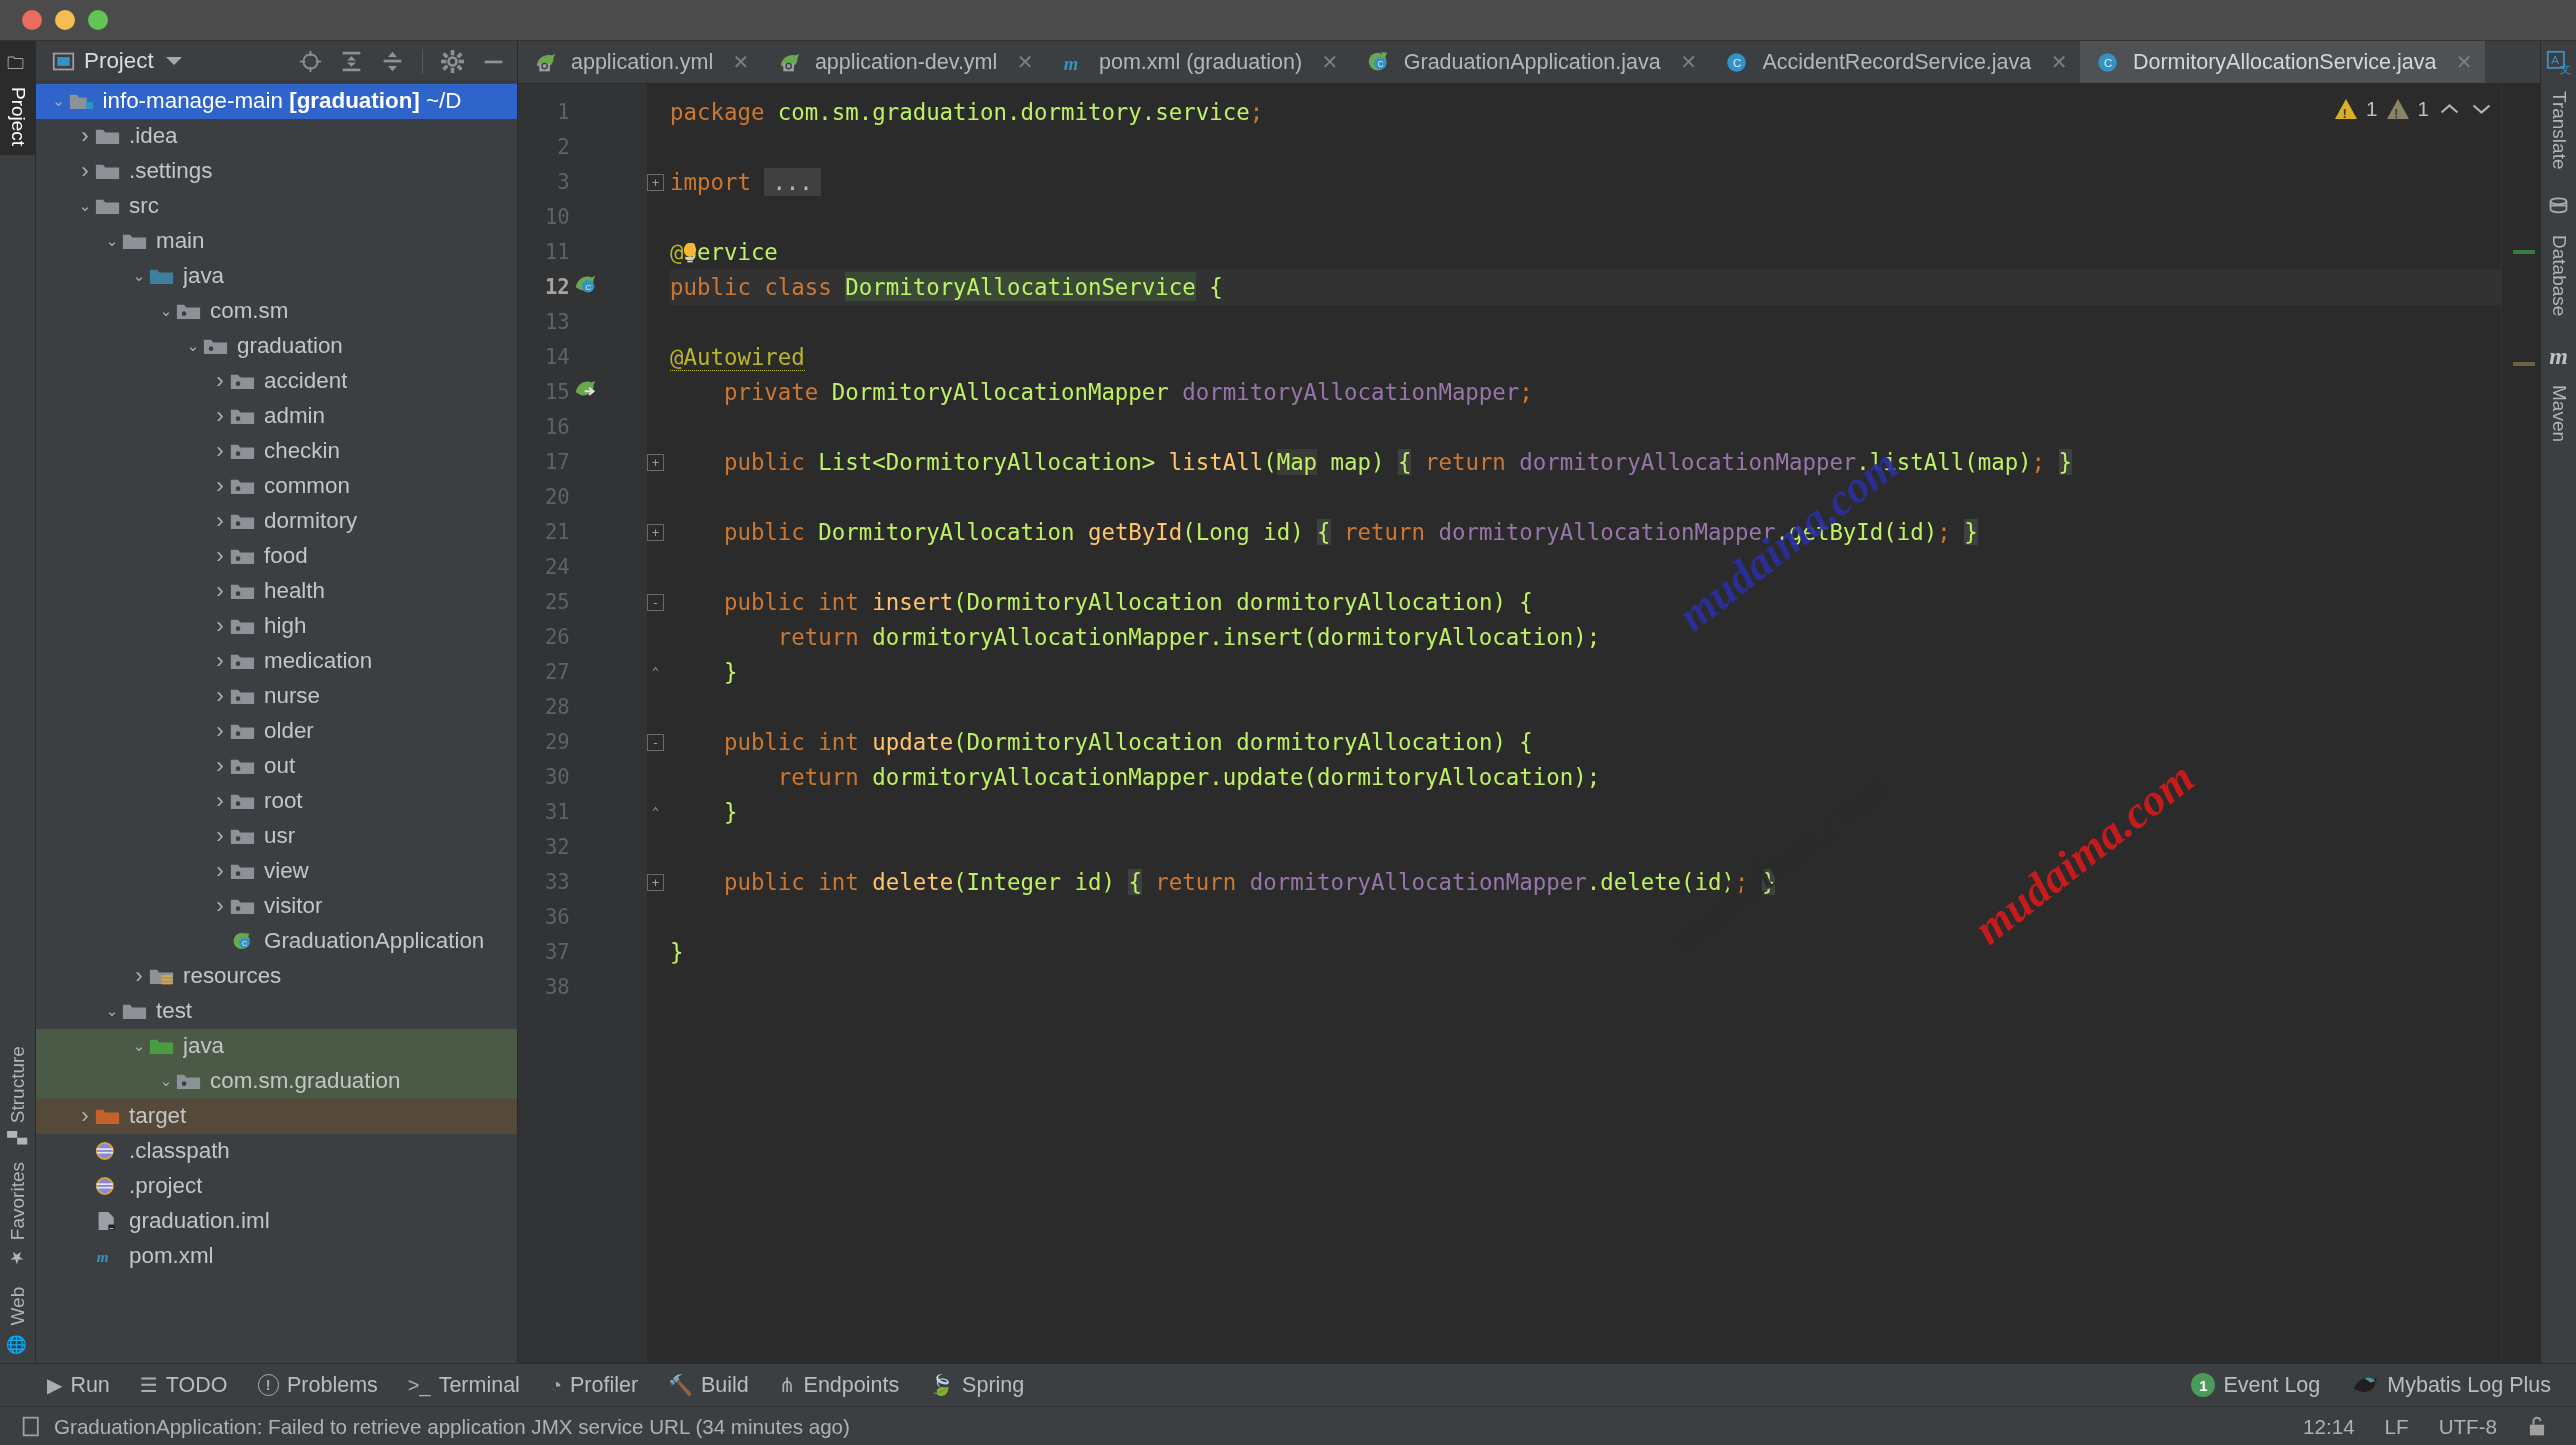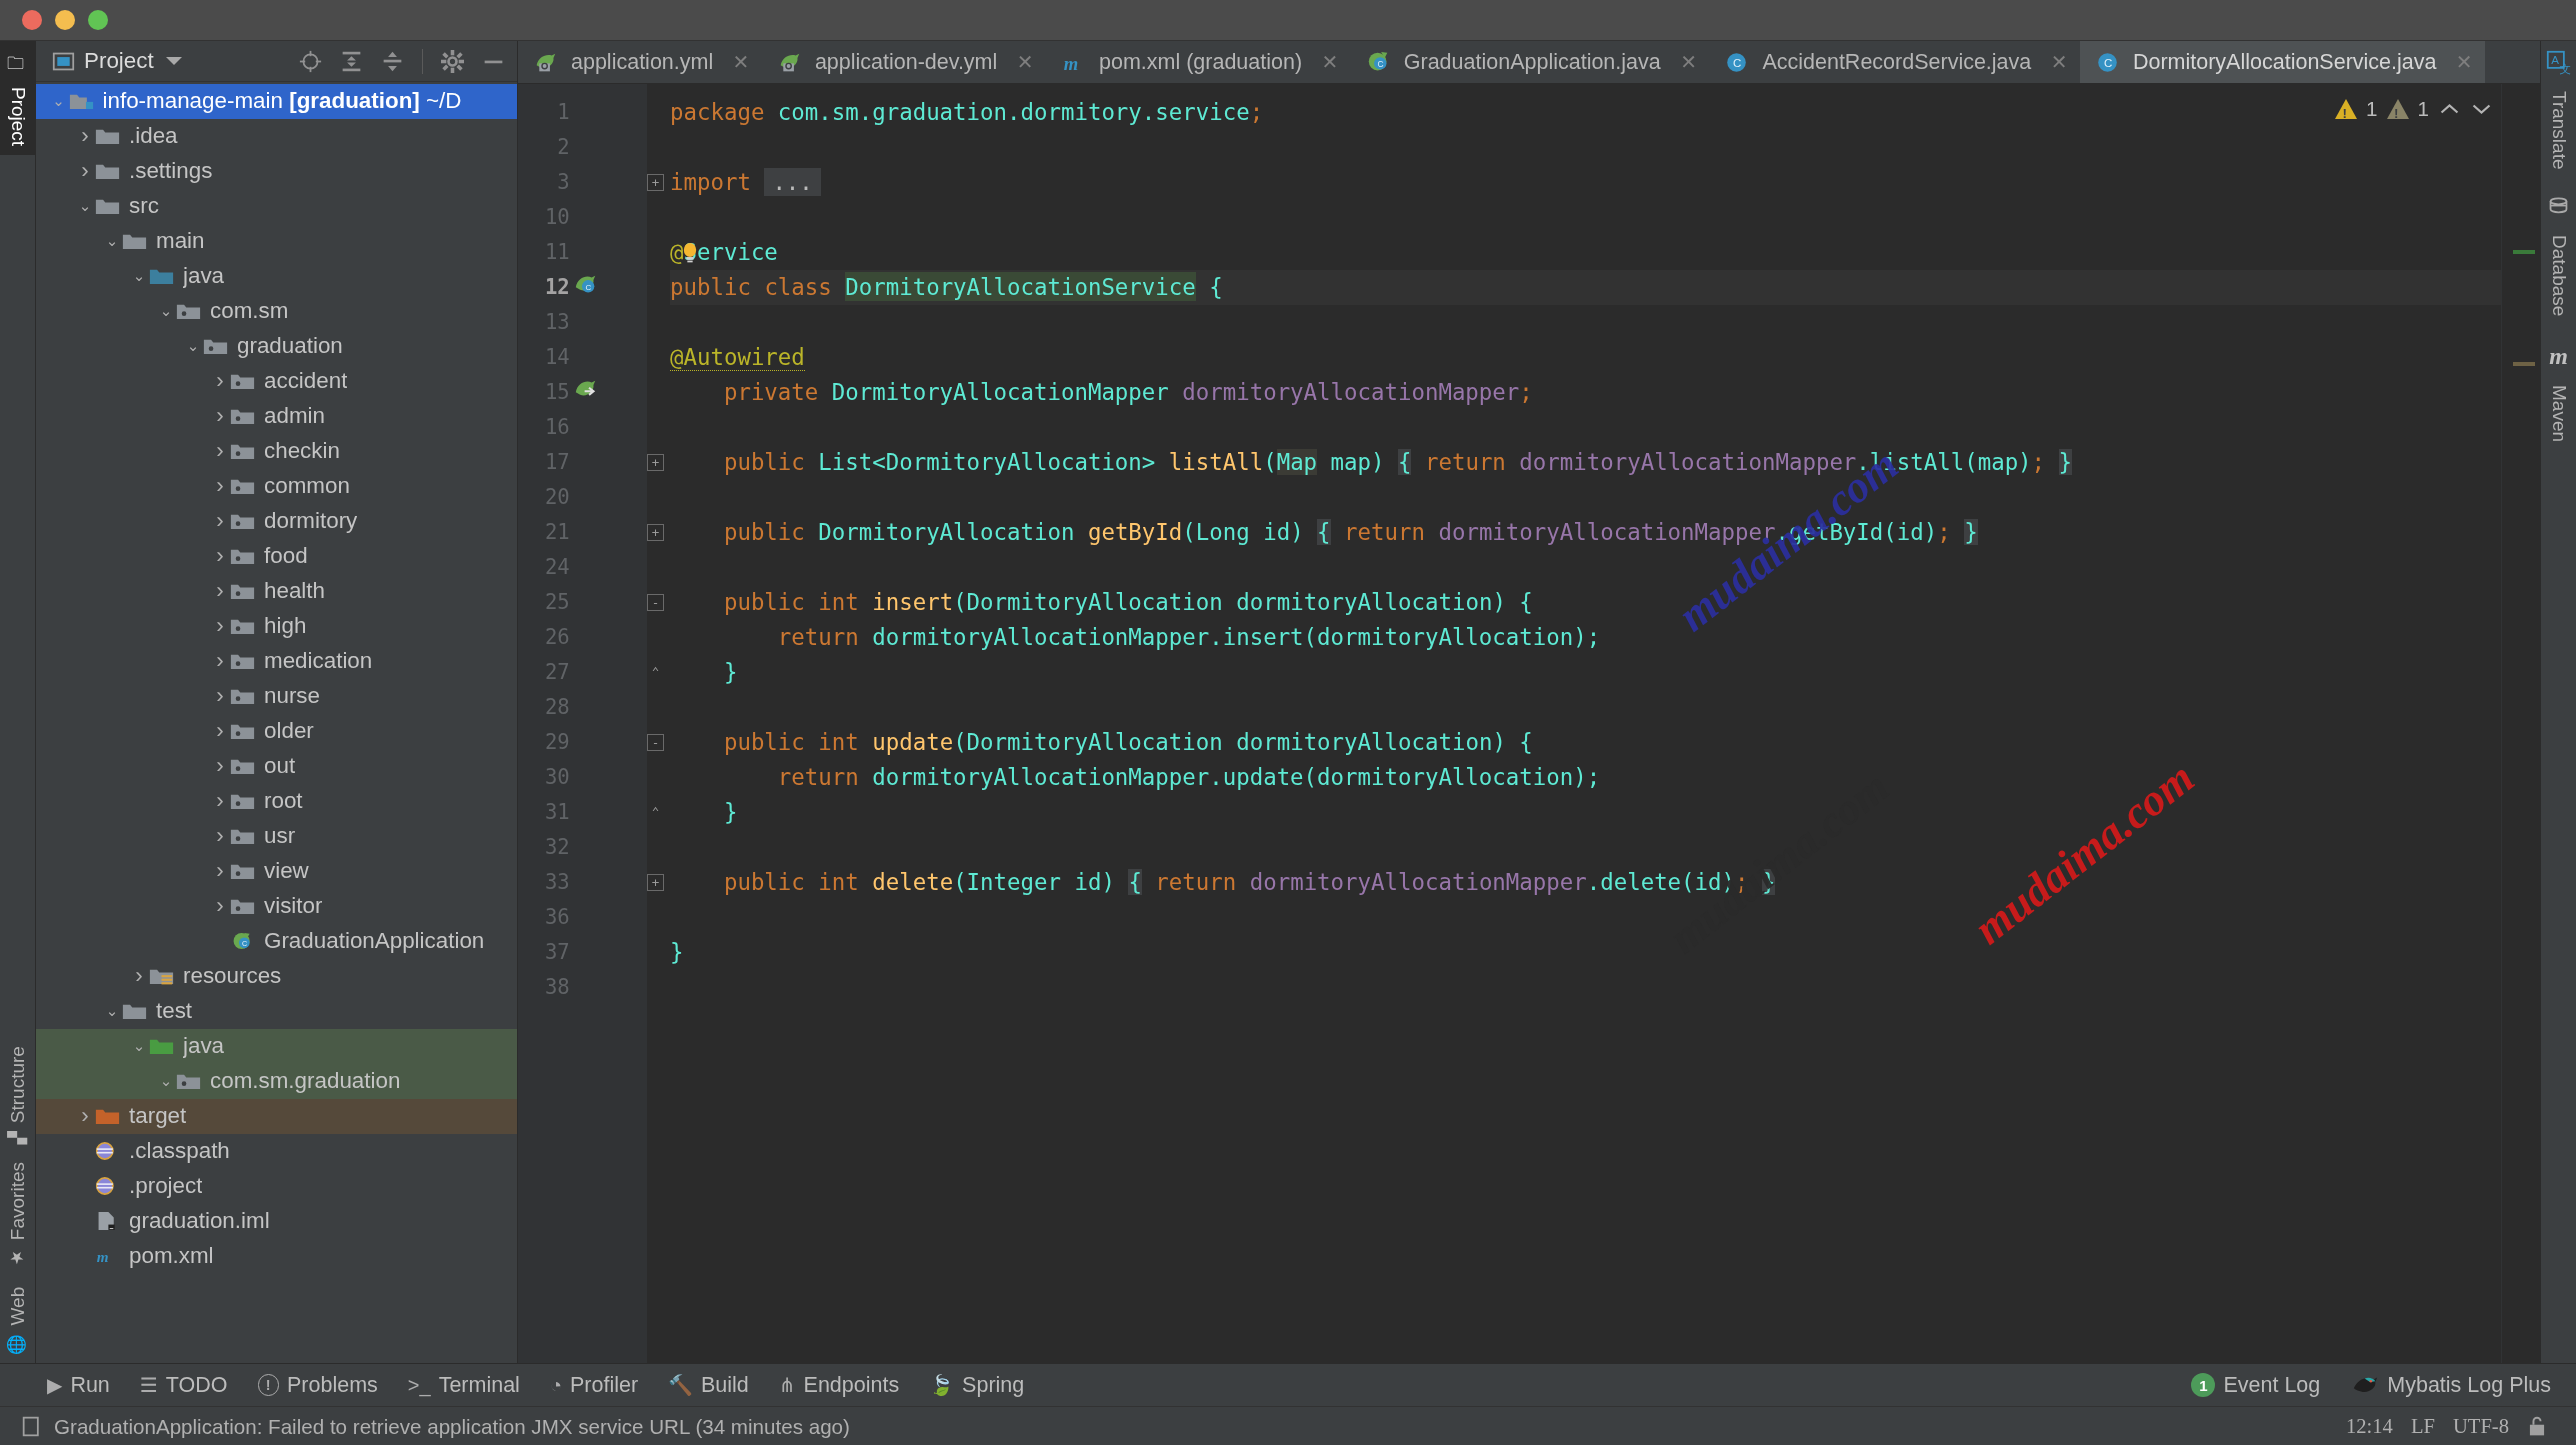--- a/index.html
+++ b/index.html
@@ -107,21 +107,21 @@
     position:relative; margin-left:30px; padding-left:23px;
     font-family:"DejaVu Sans Mono", monospace; font-size:22.4px; line-height:35px;
     white-space:pre;
   }
   .cl { height:35px; position:relative; }
   .cl.hl { background:#323232; }
   .fold { position:absolute; left:-23px; top:9px; width:17px; height:17px; border:0.9px solid #6a6a6a; color:#9a9a9a;
           font-size:12.5px; line-height:15px; text-align:center; font-family:"DejaVu Sans Mono", monospace; }
 
   .kw   { color:#cc7832; }
-  .txt  { color:#5eead4; }
+  .txt  { color:#bef264; }
   .fld  { color:#9876aa; }
   .mth  { color:#ffc66d; }
   .ann  { color:#bbb529; }
   .sem  { color:#cc7832; }
   .hlbox{ background:#3b3b35; }
   .greybox{ background:#3e4042; }
   .selbox{ background:#3a4a36; }
   .wavy { border-bottom:1.8px dotted #bbb529; }
 
   .rightgut {
@@ -158,21 +158,21 @@
   .tw .gi { font-size:20px; opacity:.88; }
   .toolbar2 .right { margin-left:auto; display:flex; align-items:center; gap:32px; padding-right:25px; }
   .badge1 {
     width:24px;height:24px;border-radius:50%;background:#4d9b5a;color:#fff;
     font-size:15px; display:flex;align-items:center;justify-content:center; font-weight:bold;
   }
   .statusbar {
     height:40px; flex:0 0 40px; background:#3c3f41; display:flex; align-items:center;
     gap:12.5px; padding:0 20px; border-top:0.9px solid #323232; font-size:20.6px; color:#b0b0b0;
   }
-  .statusbar .right { margin-left:auto; display:flex; align-items:center; gap:18px; padding-right:9px;font-family:Liberation Serif, serif; }
+  .statusbar .right { margin-left:auto; display:flex; align-items:center; gap:30px; padding-right:9px; }
 
   
   .wm {
     position:absolute; font-weight:bold; font-style:italic;
     transform:rotate(-38deg); pointer-events:none; user-select:none;
     font-family:"Liberation Serif", serif; white-space:nowrap;
   }
   .wm1 { left:1039px; top:430px; font-size:45px; color:#2b2f9e; opacity:.92; }
   .wm2 { left:1030px; top:752px; font-size:45px; color:#2a2a2a; opacity:.95; }
   .wm3 { left:1335px; top:743px; font-size:45px; color:#d01b1b; opacity:.95; }

